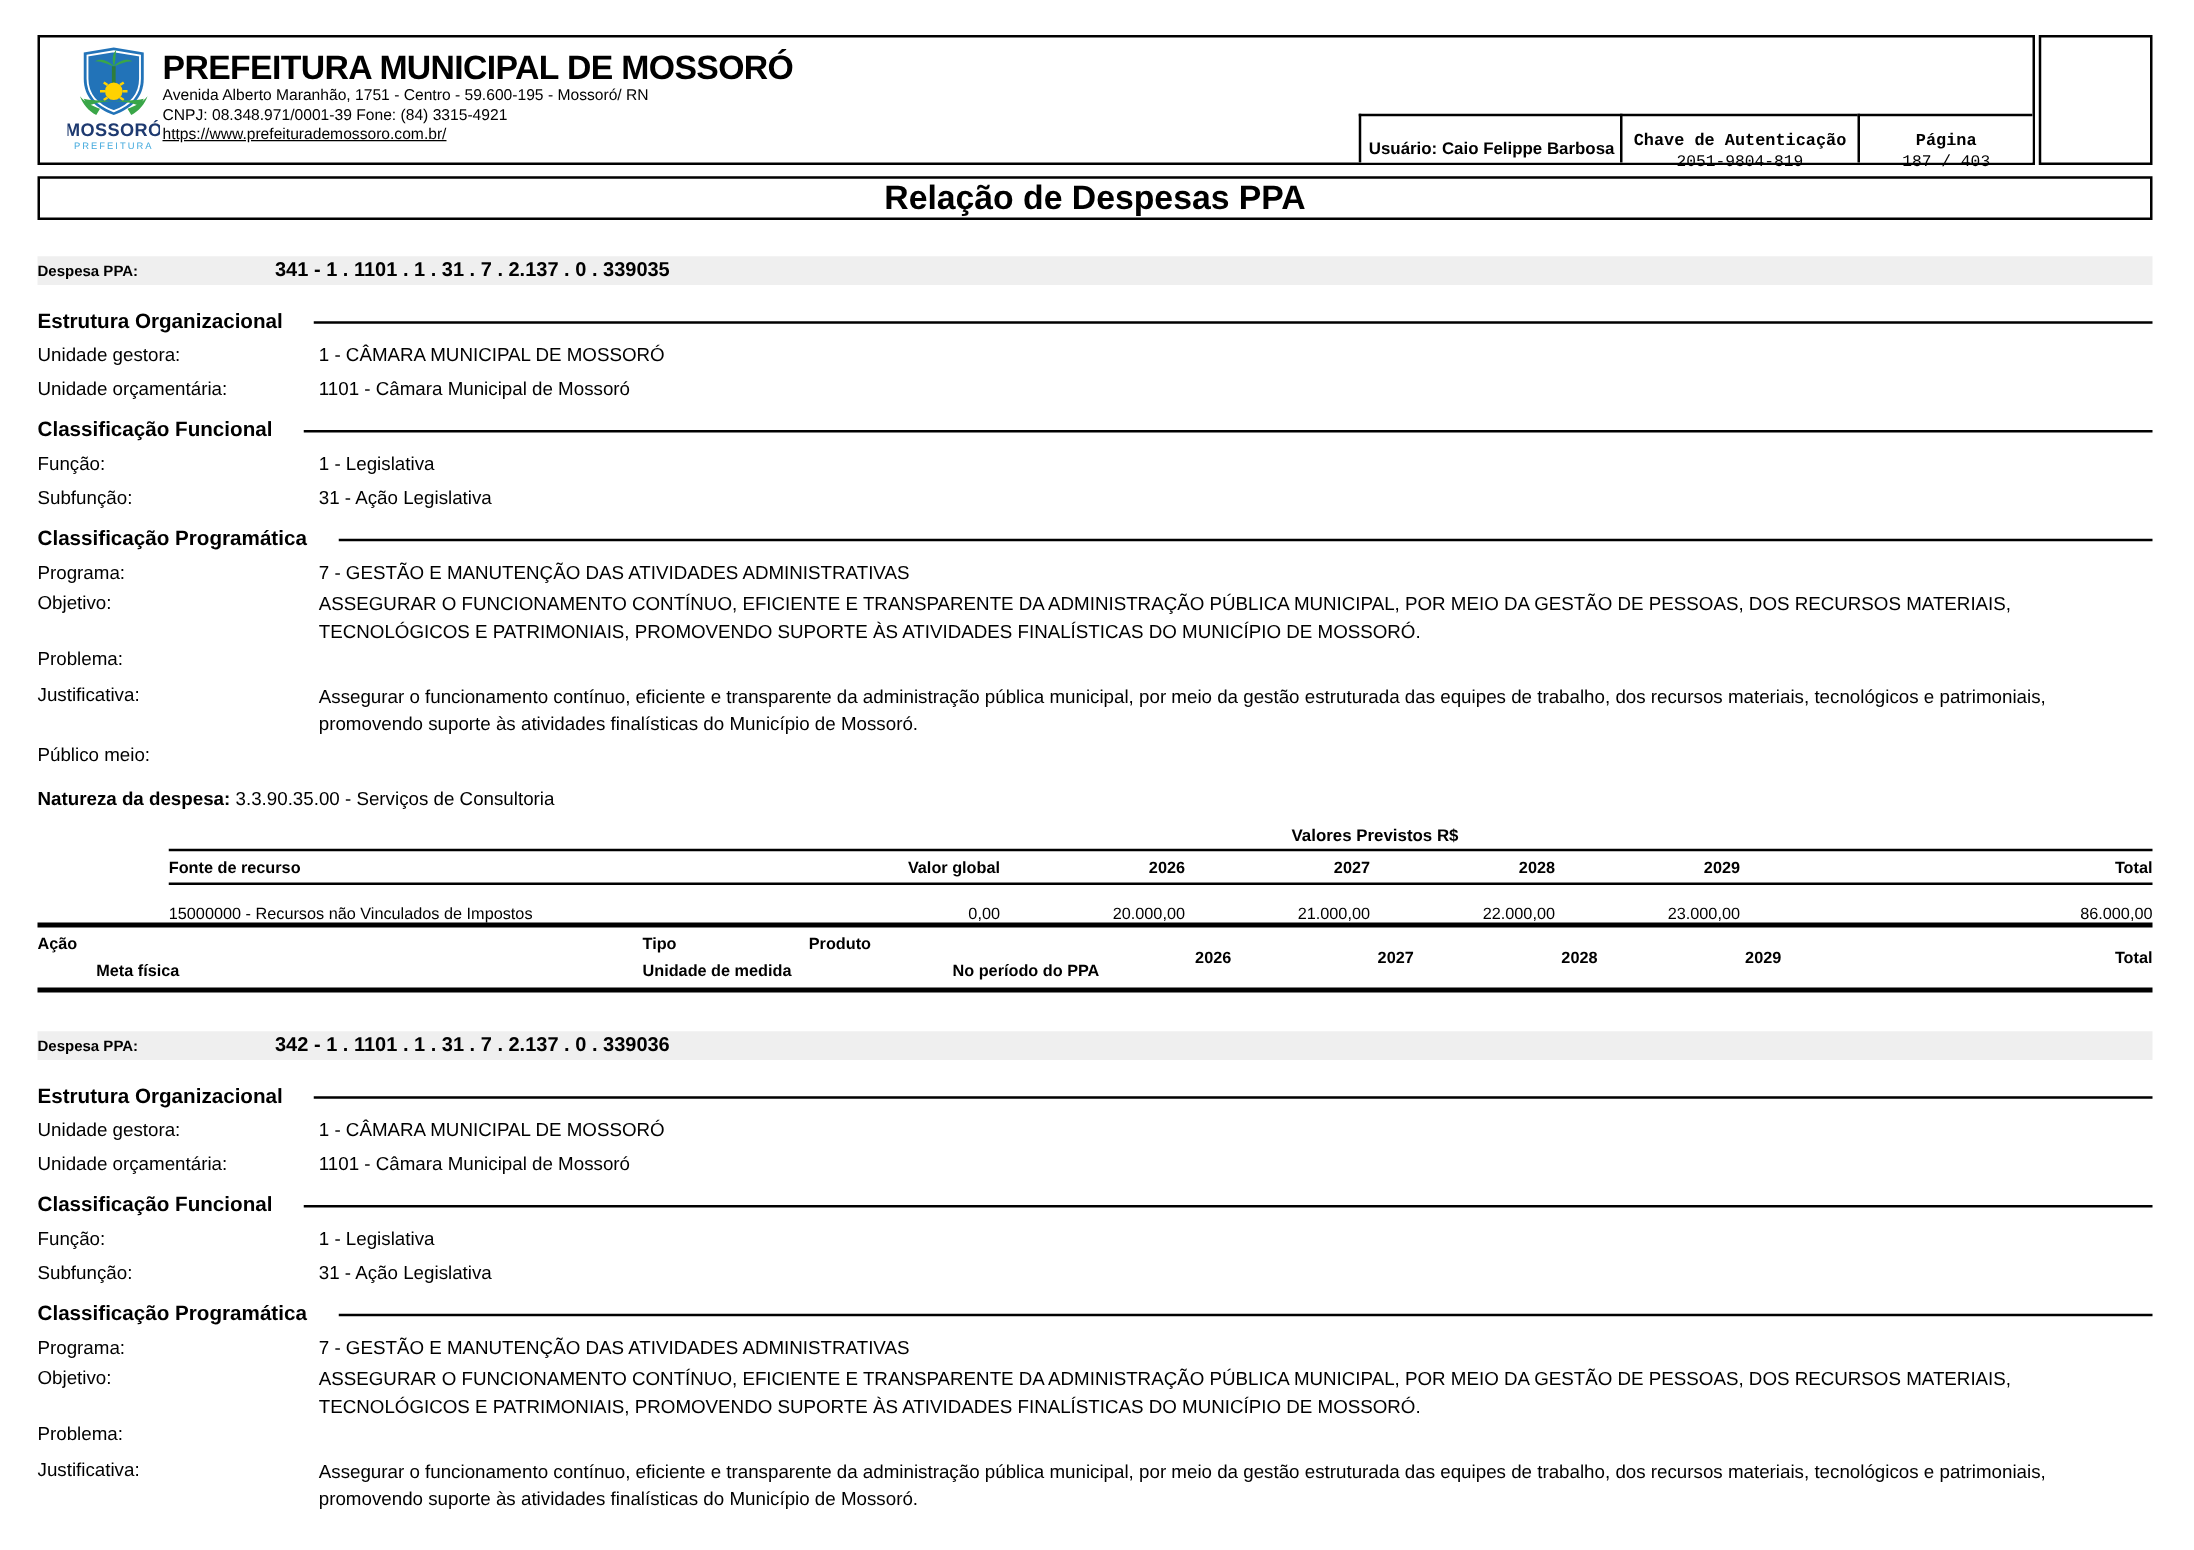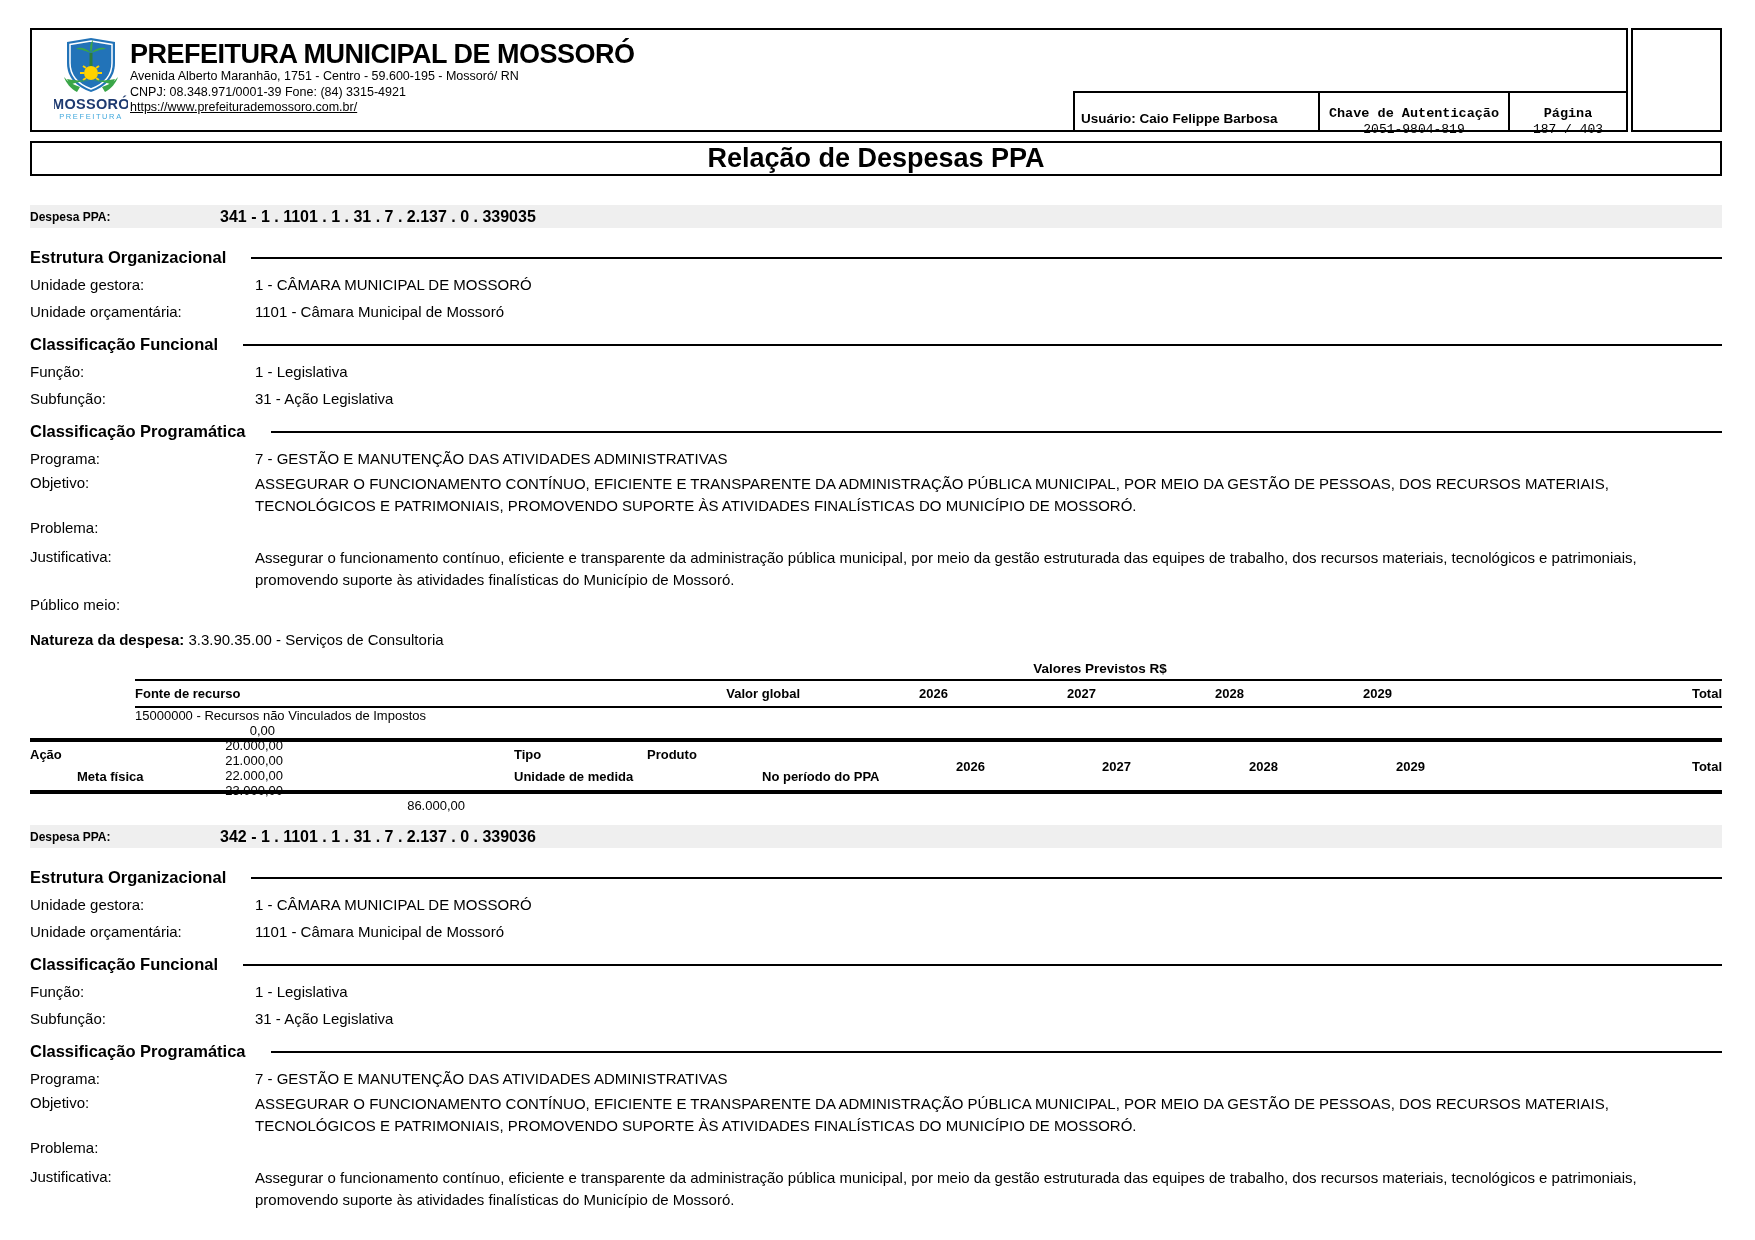--- a/index.html
+++ b/index.html
@@ -10,25 +10,25 @@
   
   .header-wrap { display: flex; gap: 3px; height: 104px; }
   .header-box { flex: 1; border: 2px solid #000; position: relative; background: #fff; }
   .logo { position: absolute; left: 22px; top: 5px; }
   .header-text { margin-left: 98px; padding-top: 9px; }
   .org-name { font-size: 27px; font-weight: bold; letter-spacing: -0.5px; line-height: 30px; }
   .h-small { font-size: 12.5px; line-height: 15.5px; }
   .h-url { text-decoration: underline; cursor: pointer; }
   .user-table { position: absolute; right: 0; bottom: 0; display: flex; height: 39px; background: #fff; }
   .u-cell { border-left: 2px solid #000; border-top: 2px solid #000; height: 100%; }
-  .u-cell.user { width: 245px; display: flex; align-items: flex-end; padding: 0 4px 4px 6px;
+  .u-cell.user { width: 209px; display: flex; align-items: flex-end; padding: 0 4px 4px 6px;
                  font-weight: bold; font-size: 13.5px; }
   .u-cell.kv { text-align: center; padding-top: 12px; font-family: Liberation Mono, monospace; }
   .u-cell.auth { width: 190px; }
-  .u-cell.pg { width: 118px; }
+  .u-cell.pg { width: 140px; }
   .kv .k { font-weight: bold; font-size: 13.5px; line-height: 17px; }
   .kv .v { font-size: 13px; line-height: 16px; }
   .stamp-box { width: 91px; border: 2px solid #000; }
 
   
   .title-box { margin-top: 9px; border: 2px solid #000; height: 35px; display: flex;
                align-items: center; justify-content: center; }
   .title-box span { font-size: 27px; font-weight: bold; }
 
   
@@ -52,21 +52,21 @@
   .natureza { margin-top: 16px; font-size: 15px; line-height: 19px; }
   .natureza .nl { font-weight: bold; }
 
   
   .values-title { margin-top: 12px; height: 18px; position: relative; }
   .values-title span { position: absolute; left: 700px; width: 740px; text-align: center;
                        font-weight: bold; font-size: 13.5px; }
   .etable { margin-left: 105px; width: 1587px; }
   .t-head { display: flex; align-items: center; height: 29px; border-top: 2px solid #000;
             border-bottom: 2px solid #000; font-weight: bold; font-size: 13px; }
-  .t-row { display: flex; align-items: flex-start; height: 30px; font-size: 13px; flex-direction: column; }
+  .t-row { display: flex; align-items: flex-end; height: 30px; font-size: 13px; }
   .c-fonte { flex: 1; text-align: left; }
   .c-vg { width: 140px; text-align: right; }
   .c-year { width: 148px; text-align: right; }
   .c-total { width: 330px; text-align: right; }
 
   
   .acao-box { border-top: 4px solid #000; border-bottom: 4px solid #000; height: 56px;
               position: relative; font-weight: bold; font-size: 13px; }
   .acao-box .abs { position: absolute; white-space: nowrap; }
   .a-acao { left: 0; top: 5px; }

